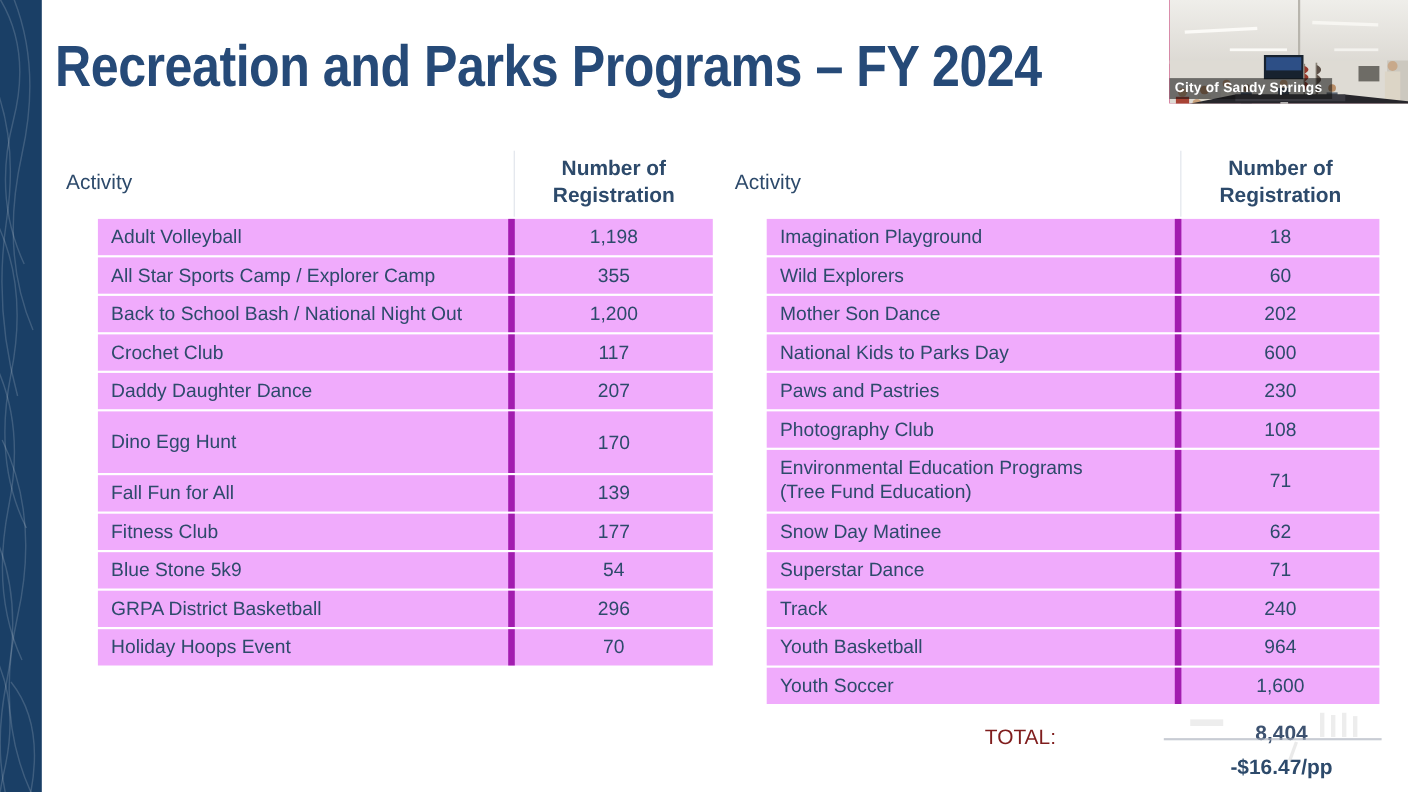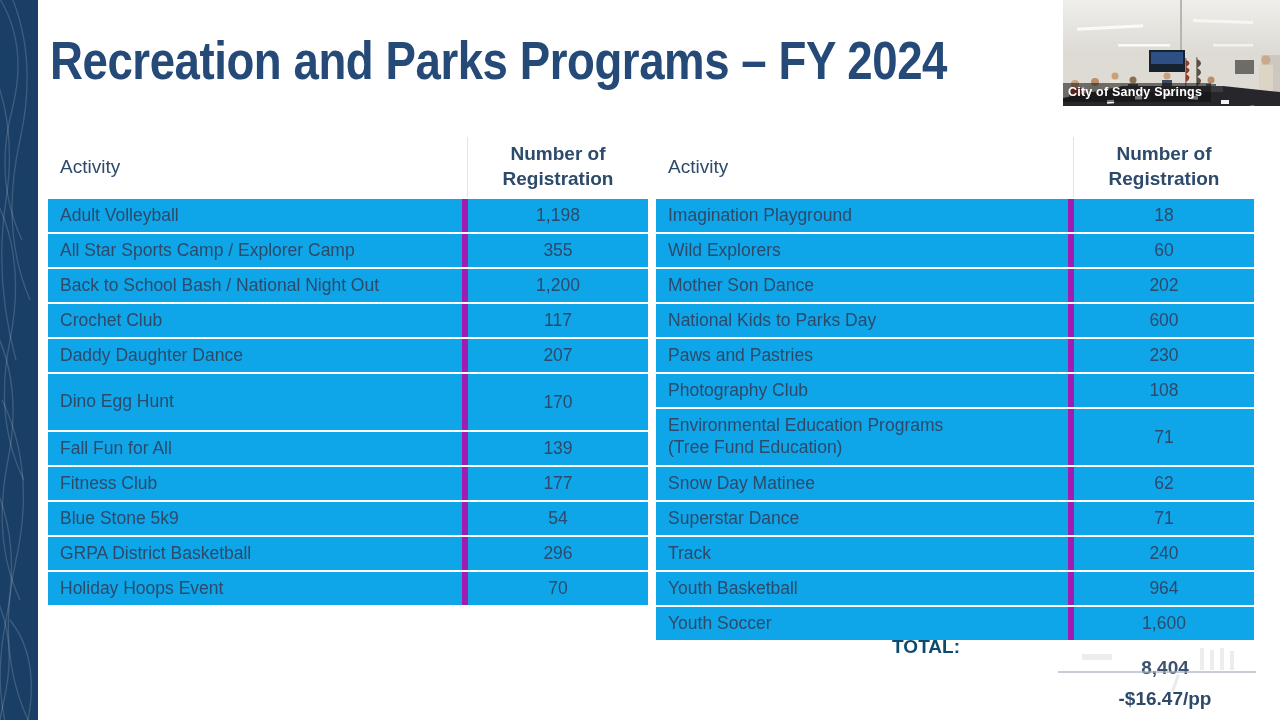--- a/index.html
+++ b/index.html
@@ -17,46 +17,46 @@
 
   
   .ptable{position:absolute;top:137px;}
   .ptable.left{left:48px;width:600px;}
   .ptable.right{left:656px;width:598px;}
   .thead{display:flex;height:60px;align-items:center;margin-bottom:2px;}
   .th-activity{flex:1;padding-left:12px;font-size:19px;font-weight:normal;}
   .th-number{width:180px;text-align:center;font-size:19px;font-weight:bold;line-height:1.3;
              border-left:1px solid #dfe3ea;align-self:stretch;display:flex;flex-direction:column;justify-content:center;}
   .tbody{display:flex;flex-direction:column;gap:2px;}
-  .trow{display:flex;height:33px;background:#0ea5e9;}
+  .trow{display:flex;height:33px;background:#f0abfc;margin-left:41px;}
   .trow.tall{height:56px;}
   .cell{display:flex;align-items:center;}
   .cell.activity{flex:1;padding-left:12px;font-size:17.5px;line-height:1.25;}
   .cell.value{width:180px;justify-content:center;font-size:17.5px;border-left:6px solid #a21caf;}
 
   
-  .total-label{position:absolute;left:820px;top:636px;width:140px;text-align:right;
-               font-size:19px;font-weight:bold;color:#0c4a6e;}
+  .total-label{position:absolute;left:820px;top:660px;width:140px;text-align:right;
+               font-size:19px;font-weight:normal;color:#7f1d1d;}
   .total-value{position:absolute;left:1076px;top:657px;width:178px;text-align:center;
                font-size:19px;font-weight:600;color:#3d5270;}
   .total-rule{position:absolute;left:1058px;top:671px;width:198px;height:2px;background:#aab1bd;opacity:.65;}
   .total-pp{position:absolute;left:1076px;top:676px;width:178px;text-align:center;
             font-size:19px;font-weight:bold;color:#2d4a6b;margin-top:12px;}
 
   
   .wm{position:absolute;background:#d6d6d6;opacity:.45;pointer-events:none;}
   .wm.dash{left:1082px;top:654px;width:30px;height:6px;}
   .wm.b1{left:1200px;top:648px;width:4px;height:22px;}
   .wm.b2{left:1210px;top:650px;width:4px;height:20px;}
   .wm.b3{left:1220px;top:648px;width:4px;height:22px;}
   .wm.b4{left:1230px;top:651px;width:4px;height:19px;}
   .wm.slash{left:1174px;top:674px;width:3px;height:18px;transform:rotate(20deg);opacity:.5;}
 
   
-  .video{position:absolute;right:0;top:0;width:217px;height:106px;overflow:hidden;background:#be185d;}
+  .video{position:absolute;right:0;top:0;width:217px;height:94px;overflow:hidden;background:#be185d;}
   .video svg{display:block;}
   .video-caption{position:absolute;left:0;bottom:4px;background:rgba(15,15,15,.55);color:#fff;
                  font-size:12.5px;font-weight:bold;padding:2px 9px 3px 5px;letter-spacing:.2px;}
 </style>
 </head>
 <body>
 
 <div class="stage">
 
   <div class="sidebar">

